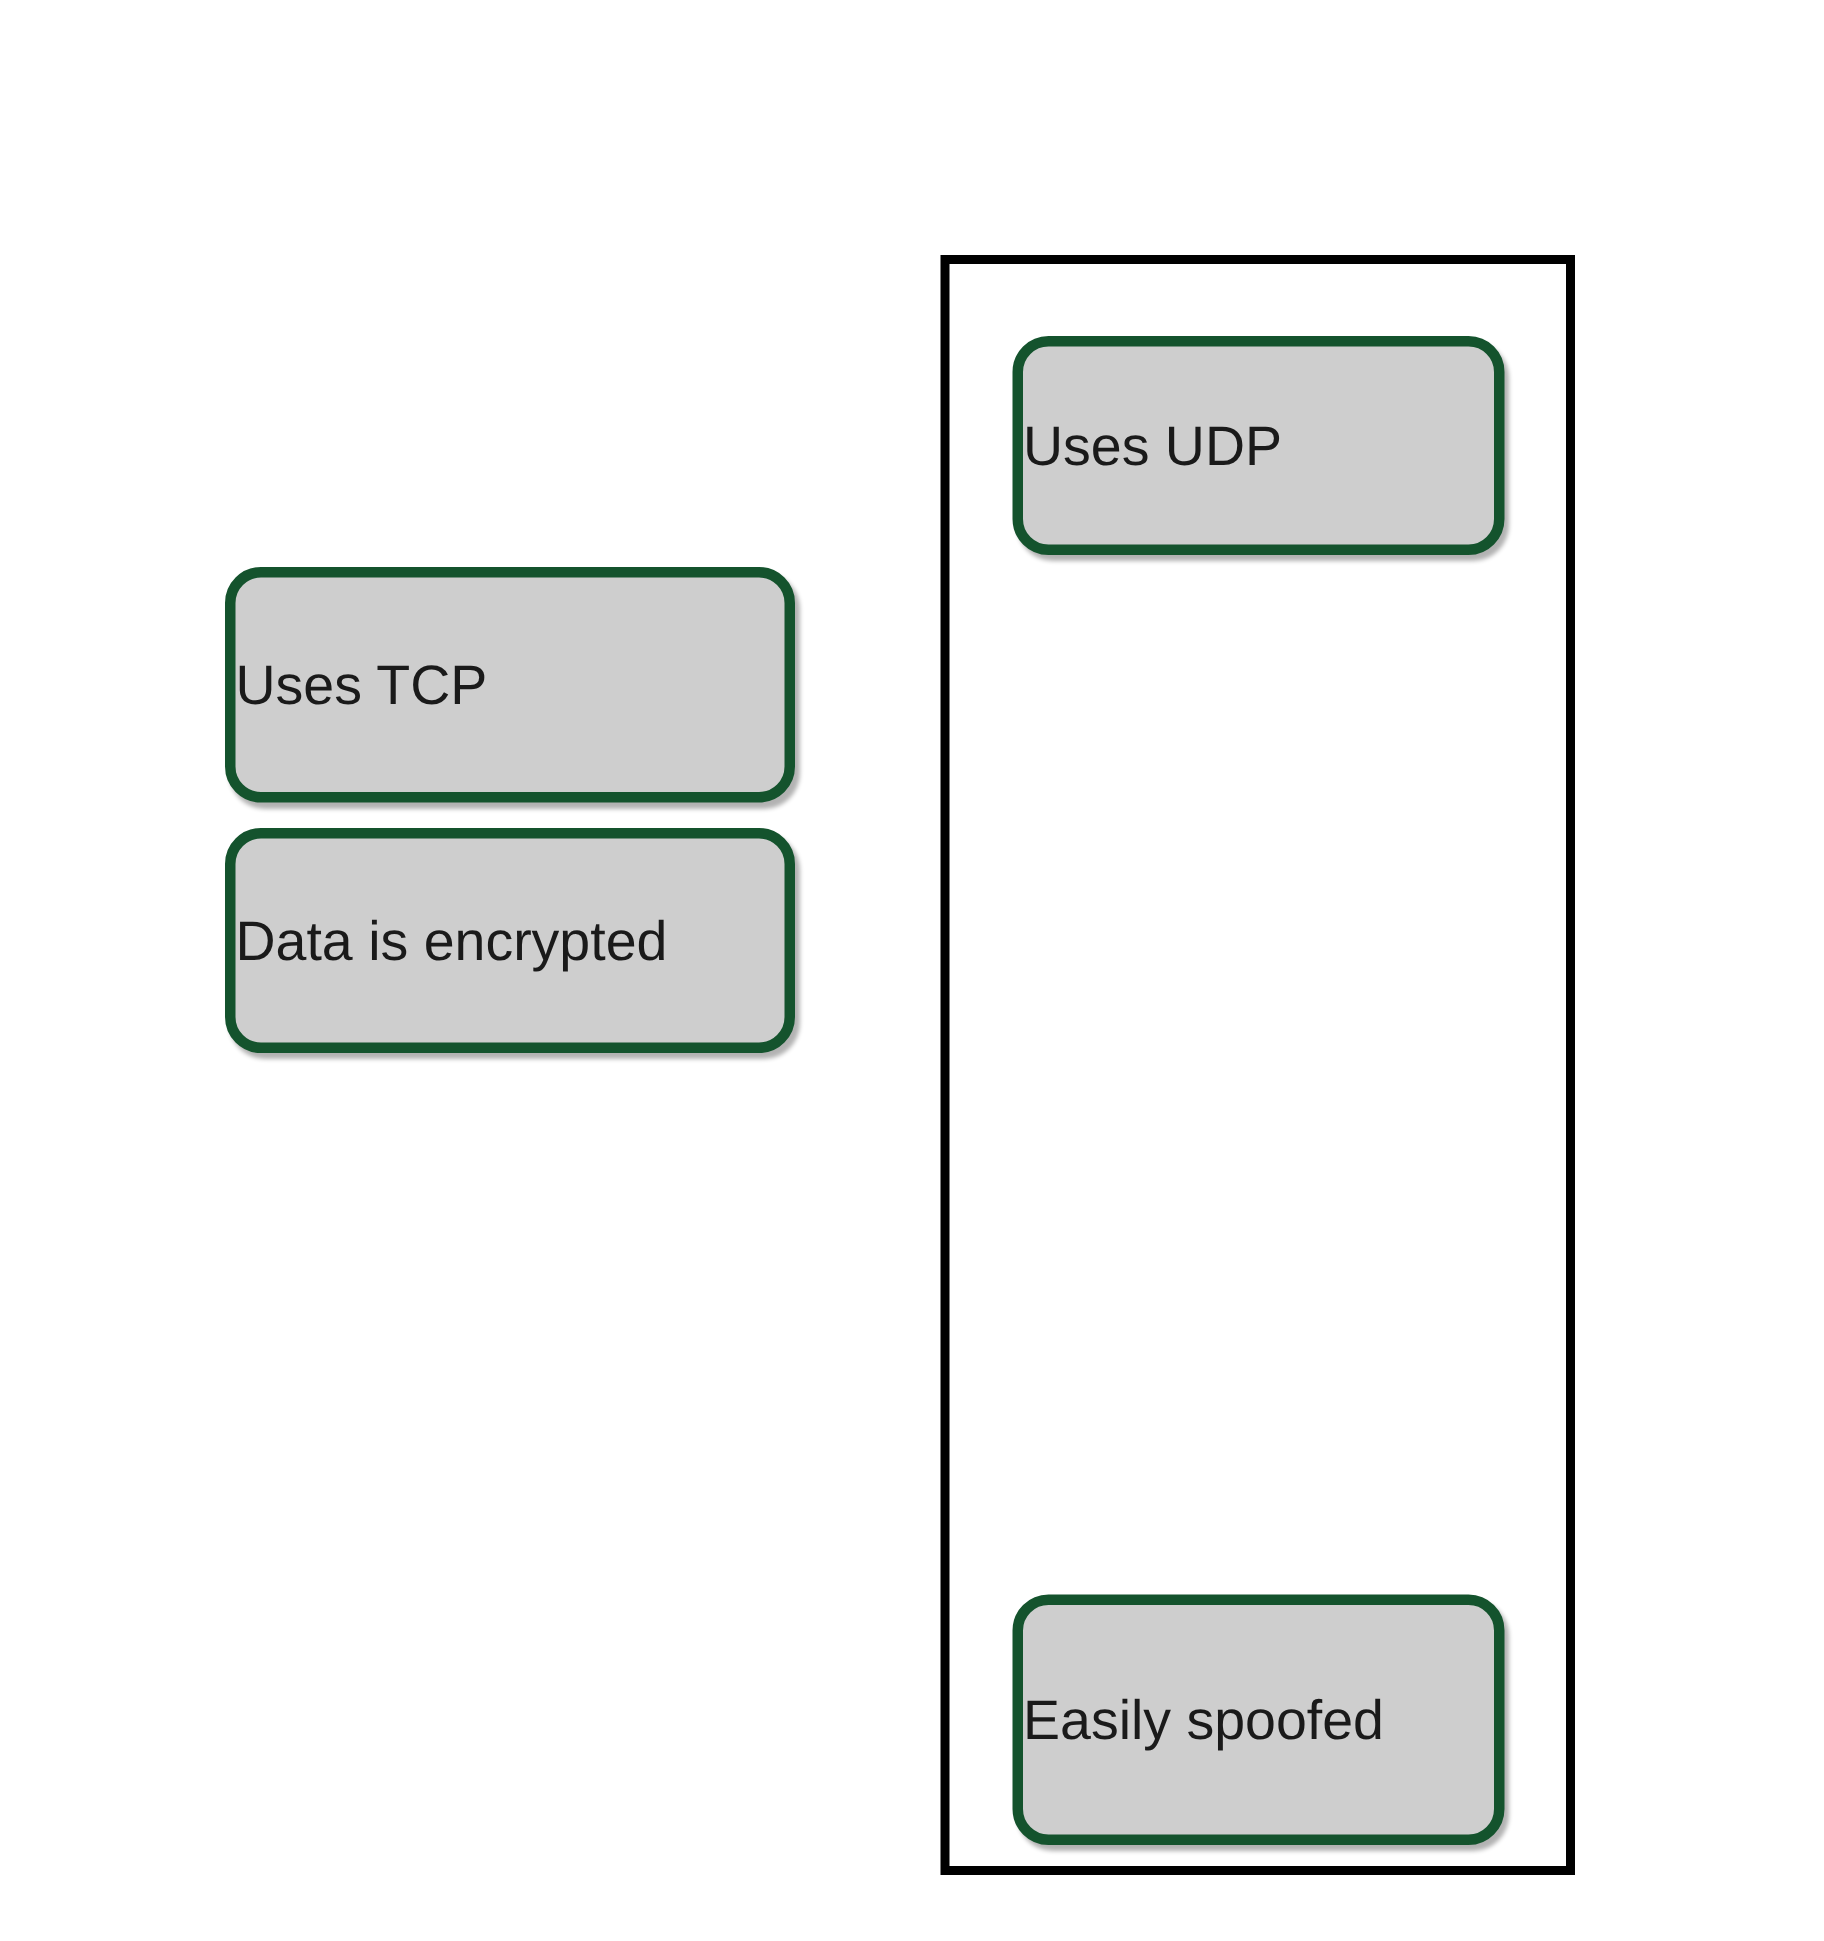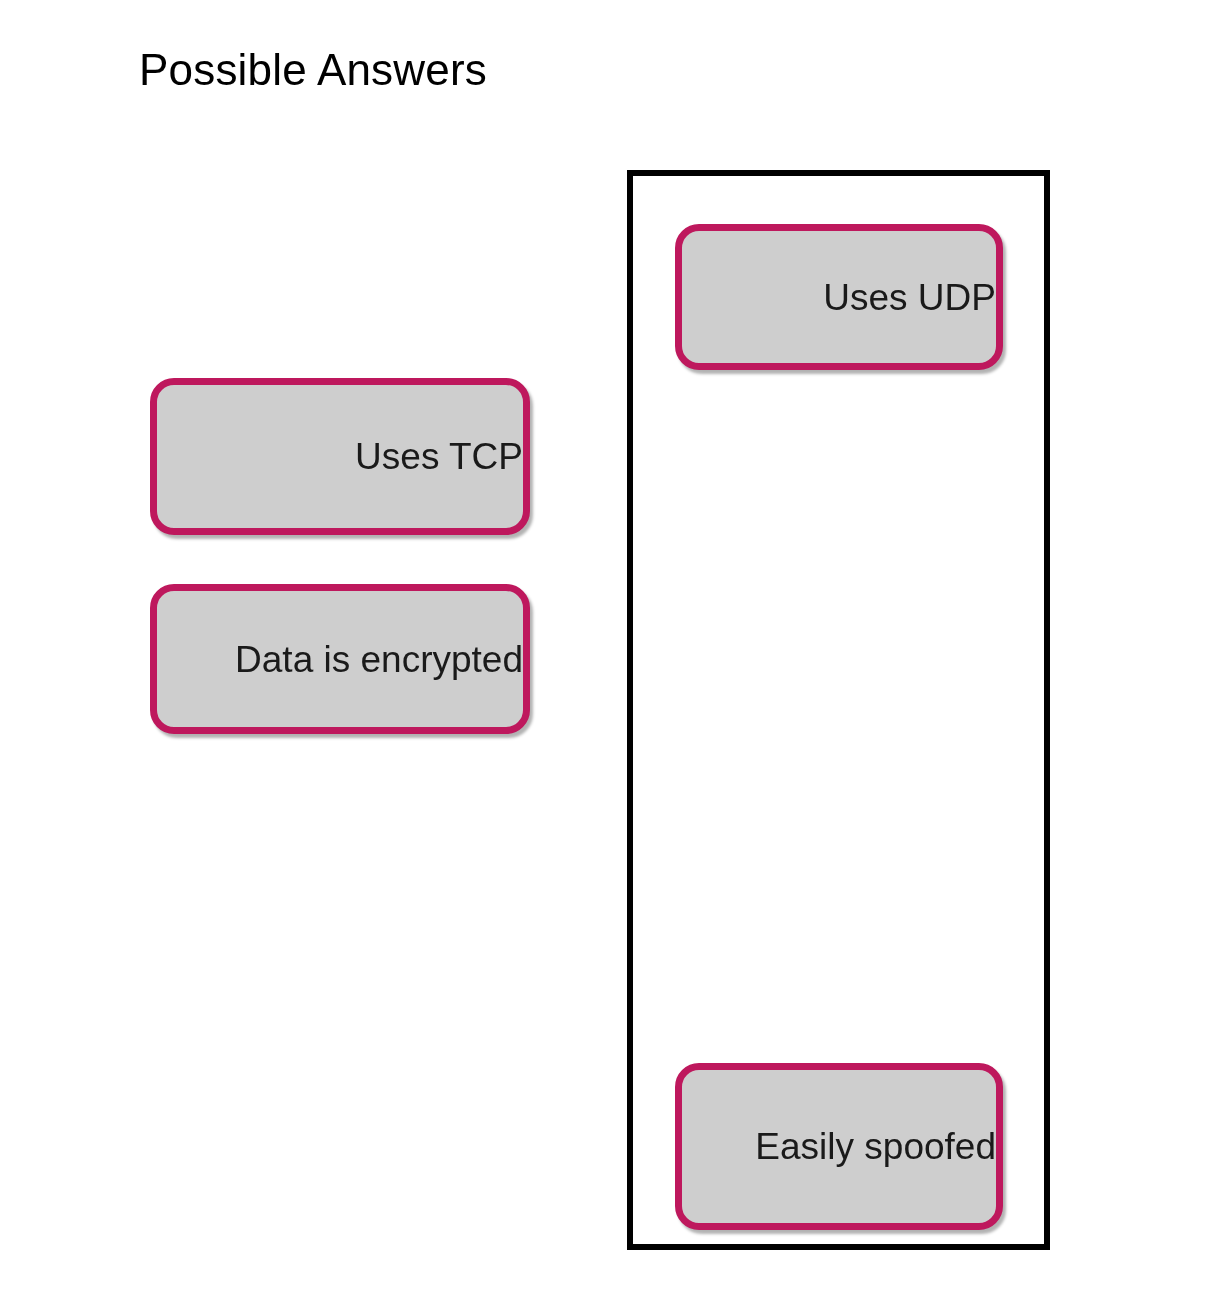--- a/index.html
+++ b/index.html
@@ -51,57 +51,56 @@
     height: 1080px;
     box-sizing: border-box;
     border: 6px solid #000000;
     background: transparent;
   }
 
   
   .answer-box {
     position: absolute;
     box-sizing: border-box;
-    border: 7px solid #be185d;
+    border: 7px solid #14532d;
     border-radius: 24px;
     background: #cecece;
     display: flex;
     align-items: center;
-    justify-content: flex-end;
+    justify-content: flex-start;
     box-shadow: 3px 4px 3px rgba(0, 0, 0, 0.30);
   }
   .answer-box .answer-label {
     font-family: "Liberation Sans", sans-serif;
     font-size: 37px;
     font-weight: 400;
     color: #1a1a1a;
     line-height: 1;
     white-space: nowrap;
     text-align: center;
   }
 
   
   .col-left  { left: 150px; width: 380px; }
   
   .col-right { left: 675px; width: 328px; }
 
   #box-uses-tcp          { top: 378px;  height: 157px; }
-  #box-data-encrypted    { top: 552px;  height: 150px; margin-top: 32px; }
+  #box-data-encrypted    { top: 552px;  height: 150px; }
   #box-authenticated     { top: 894px;  height: 151px; }
 
   #box-uses-udp          { top: 224px;  height: 146px; }
   #box-data-plaintext    { top: 730px;  height: 143px; }
   #box-easily-spoofed    { top: 1063px; height: 167px; }
 </style>
 </head>
 <body>
 
 <div id="canvas">
 
-  <div class="column-heading" id="heading-possible">Possible Answers</div>
 
 
   <div id="correct-container"></div>
 
   <div class="answer-box col-left" id="box-uses-tcp">
     <span class="answer-label">Uses TCP</span>
   </div>
 
   <div class="answer-box col-left" id="box-data-encrypted">
     <span class="answer-label">Data is encrypted</span>

